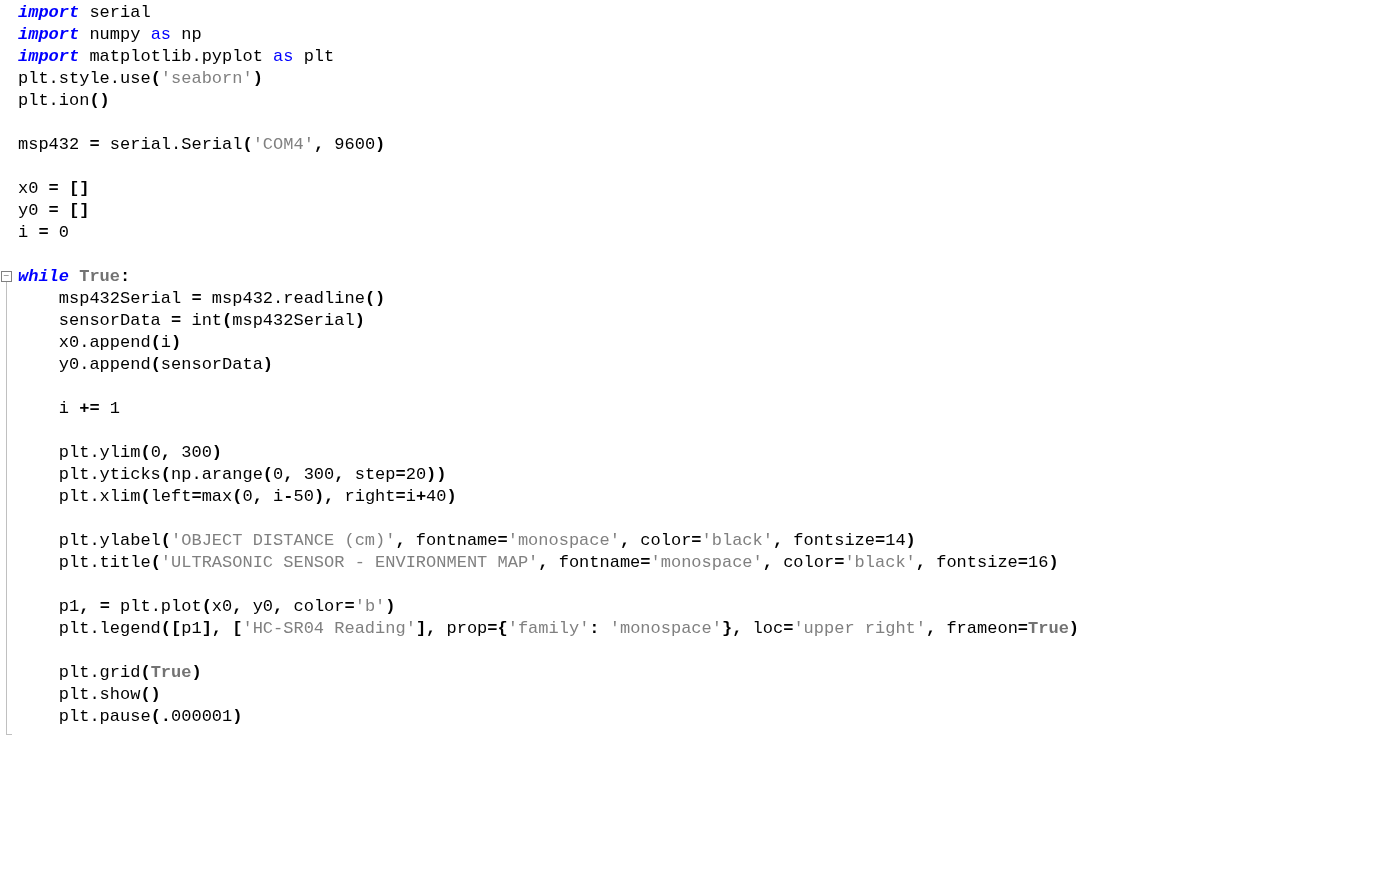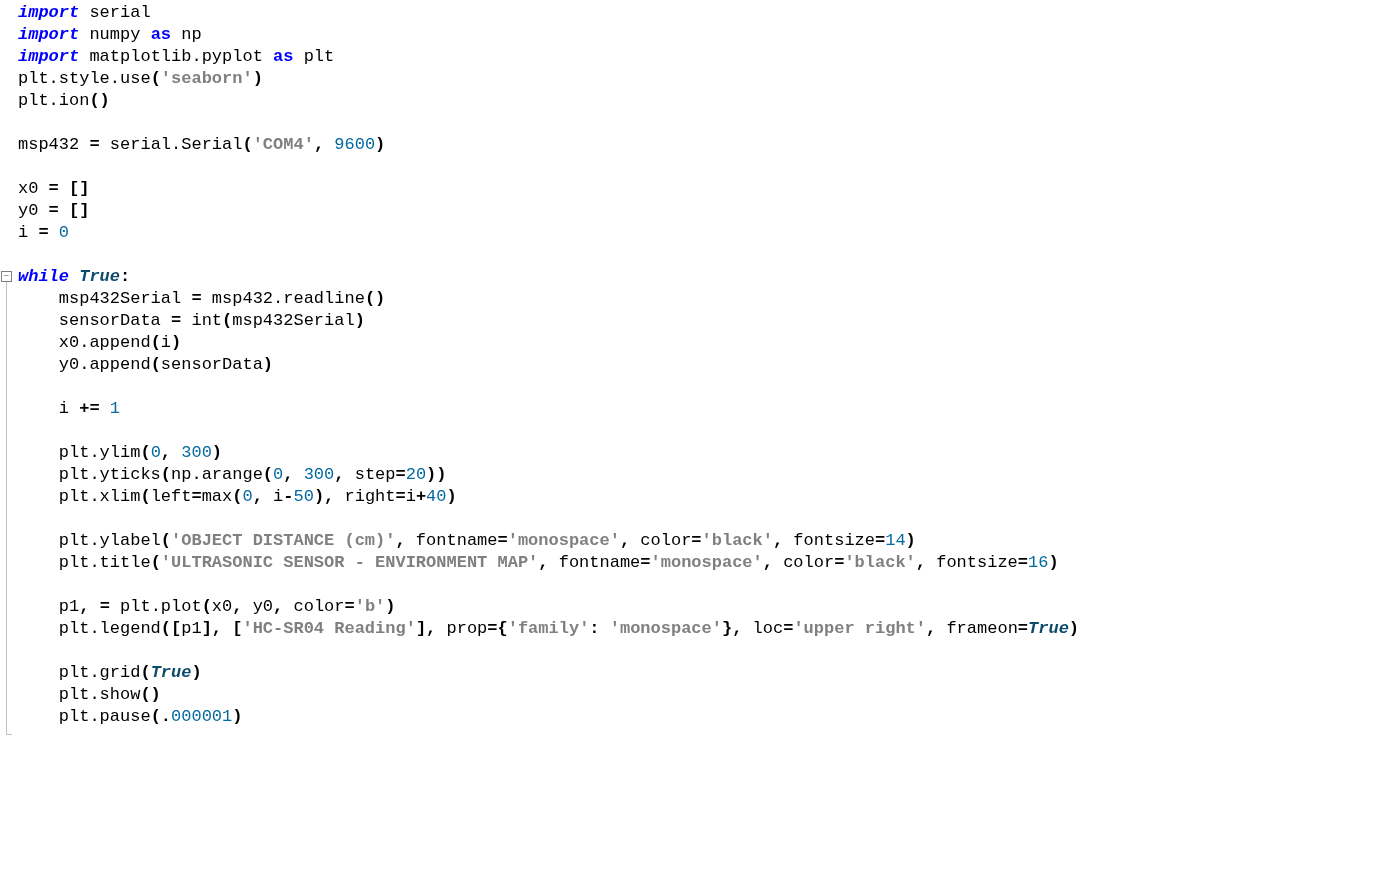--- a/index.html
+++ b/index.html
@@ -34,23 +34,23 @@
     color: #808080;
     font-family: sans-serif;
   }
   .fold-line {
     position: absolute;
     left: 6px;
     width: 0;
     border-left: 1px solid #c0c0c0;
   }
   .kw { color: #0000ff; font-weight: bold; font-style: italic; }
-  .kw-as { color: #0000ff; font-weight: bold; }
+  .kw-as { color: #0000ff; font-weight: normal; }
   .id { color: #000000; }
   .punc { color: #000000; font-weight: bold; }
-  .str { color: #808080; font-weight: bold; }
-  .num { color: #0369a1; }
-  .bool { color: #0c4a6e; font-weight: bold; font-style: italic; }
+  .str { color: #808080; }
+  .num { color: #000000; }
+  .bool { color: #737373; font-weight: bold; }
 </style>
 </head>
 <body>
 
 <div class="editor" id="editor-root"><div class="code-line"><span class="kw">import</span><span class="id"> serial</span></div><div class="code-line"><span class="kw">import</span><span class="id"> numpy </span><span class="kw-as">as</span><span class="id"> np</span></div><div class="code-line"><span class="kw">import</span><span class="id"> matplotlib.pyplot </span><span class="kw-as">as</span><span class="id"> plt</span></div><div class="code-line"><span class="id">plt.style.use</span><span class="punc">(</span><span class="str">'seaborn'</span><span class="punc">)</span></div><div class="code-line"><span class="id">plt.ion</span><span class="punc">()</span></div><div class="code-line">&nbsp;</div><div class="code-line"><span class="id">msp432 </span><span class="punc">=</span><span class="id"> serial.Serial</span><span class="punc">(</span><span class="str">'COM4'</span><span class="punc">,</span><span class="id"> </span><span class="num">9600</span><span class="punc">)</span></div><div class="code-line">&nbsp;</div><div class="code-line"><span class="id">x0 </span><span class="punc">=</span><span class="id"> </span><span class="punc">[]</span></div><div class="code-line"><span class="id">y0 </span><span class="punc">=</span><span class="id"> </span><span class="punc">[]</span></div><div class="code-line"><span class="id">i </span><span class="punc">=</span><span class="id"> </span><span class="num">0</span></div><div class="code-line">&nbsp;</div><div class="fold-marker" style="top: 271px;">−</div><div class="code-line"><span class="kw">while</span><span class="id"> </span><span class="bool">True</span><span class="punc">:</span></div><div class="code-line"><span class="id">    msp432Serial </span><span class="punc">=</span><span class="id"> msp432.readline</span><span class="punc">()</span></div><div class="code-line"><span class="id">    sensorData </span><span class="punc">=</span><span class="id"> int</span><span class="punc">(</span><span class="id">msp432Serial</span><span class="punc">)</span></div><div class="code-line"><span class="id">    x0.append</span><span class="punc">(</span><span class="id">i</span><span class="punc">)</span></div><div class="code-line"><span class="id">    y0.append</span><span class="punc">(</span><span class="id">sensorData</span><span class="punc">)</span></div><div class="code-line">&nbsp;</div><div class="code-line"><span class="id">    i </span><span class="punc">+=</span><span class="id"> </span><span class="num">1</span></div><div class="code-line">&nbsp;</div><div class="code-line"><span class="id">    plt.ylim</span><span class="punc">(</span><span class="num">0</span><span class="punc">,</span><span class="id"> </span><span class="num">300</span><span class="punc">)</span></div><div class="code-line"><span class="id">    plt.yticks</span><span class="punc">(</span><span class="id">np.arange</span><span class="punc">(</span><span class="num">0</span><span class="punc">,</span><span class="id"> </span><span class="num">300</span><span class="punc">,</span><span class="id"> step</span><span class="punc">=</span><span class="num">20</span><span class="punc">))</span></div><div class="code-line"><span class="id">    plt.xlim</span><span class="punc">(</span><span class="id">left</span><span class="punc">=</span><span class="id">max</span><span class="punc">(</span><span class="num">0</span><span class="punc">,</span><span class="id"> i</span><span class="punc">-</span><span class="num">50</span><span class="punc">),</span><span class="id"> right</span><span class="punc">=</span><span class="id">i</span><span class="punc">+</span><span class="num">40</span><span class="punc">)</span></div><div class="code-line">&nbsp;</div><div class="code-line"><span class="id">    plt.ylabel</span><span class="punc">(</span><span class="str">'OBJECT DISTANCE (cm)'</span><span class="punc">,</span><span class="id"> fontname</span><span class="punc">=</span><span class="str">'monospace'</span><span class="punc">,</span><span class="id"> color</span><span class="punc">=</span><span class="str">'black'</span><span class="punc">,</span><span class="id"> fontsize</span><span class="punc">=</span><span class="num">14</span><span class="punc">)</span></div><div class="code-line"><span class="id">    plt.title</span><span class="punc">(</span><span class="str">'ULTRASONIC SENSOR - ENVIRONMENT MAP'</span><span class="punc">,</span><span class="id"> fontname</span><span class="punc">=</span><span class="str">'monospace'</span><span class="punc">,</span><span class="id"> color</span><span class="punc">=</span><span class="str">'black'</span><span class="punc">,</span><span class="id"> fontsize</span><span class="punc">=</span><span class="num">16</span><span class="punc">)</span></div><div class="code-line">&nbsp;</div><div class="code-line"><span class="id">    p1</span><span class="punc">,</span><span class="id"> </span><span class="punc">=</span><span class="id"> plt.plot</span><span class="punc">(</span><span class="id">x0</span><span class="punc">,</span><span class="id"> y0</span><span class="punc">,</span><span class="id"> color</span><span class="punc">=</span><span class="str">'b'</span><span class="punc">)</span></div><div class="code-line"><span class="id">    plt.legend</span><span class="punc">([</span><span class="id">p1</span><span class="punc">],</span><span class="id"> </span><span class="punc">[</span><span class="str">'HC-SR04 Reading'</span><span class="punc">],</span><span class="id"> prop</span><span class="punc">={</span><span class="str">'family'</span><span class="punc">:</span><span class="id"> </span><span class="str">'monospace'</span><span class="punc">},</span><span class="id"> loc</span><span class="punc">=</span><span class="str">'upper right'</span><span class="punc">,</span><span class="id"> frameon</span><span class="punc">=</span><span class="bool">True</span><span class="punc">)</span></div><div class="code-line">&nbsp;</div><div class="code-line"><span class="id">    plt.grid</span><span class="punc">(</span><span class="bool">True</span><span class="punc">)</span></div><div class="code-line"><span class="id">    plt.show</span><span class="punc">()</span></div><div class="code-line"><span class="id">    plt.pause</span><span class="punc">(.</span><span class="num">000001</span><span class="punc">)</span></div><div class="fold-line" style="top: 282px; height: 452px;"></div><div style="position: absolute; left: 6px; top: 734px; width: 6px; height: 0px; border-top: 1px solid rgb(192, 192, 192);"></div></div>
 
 </body></html>

